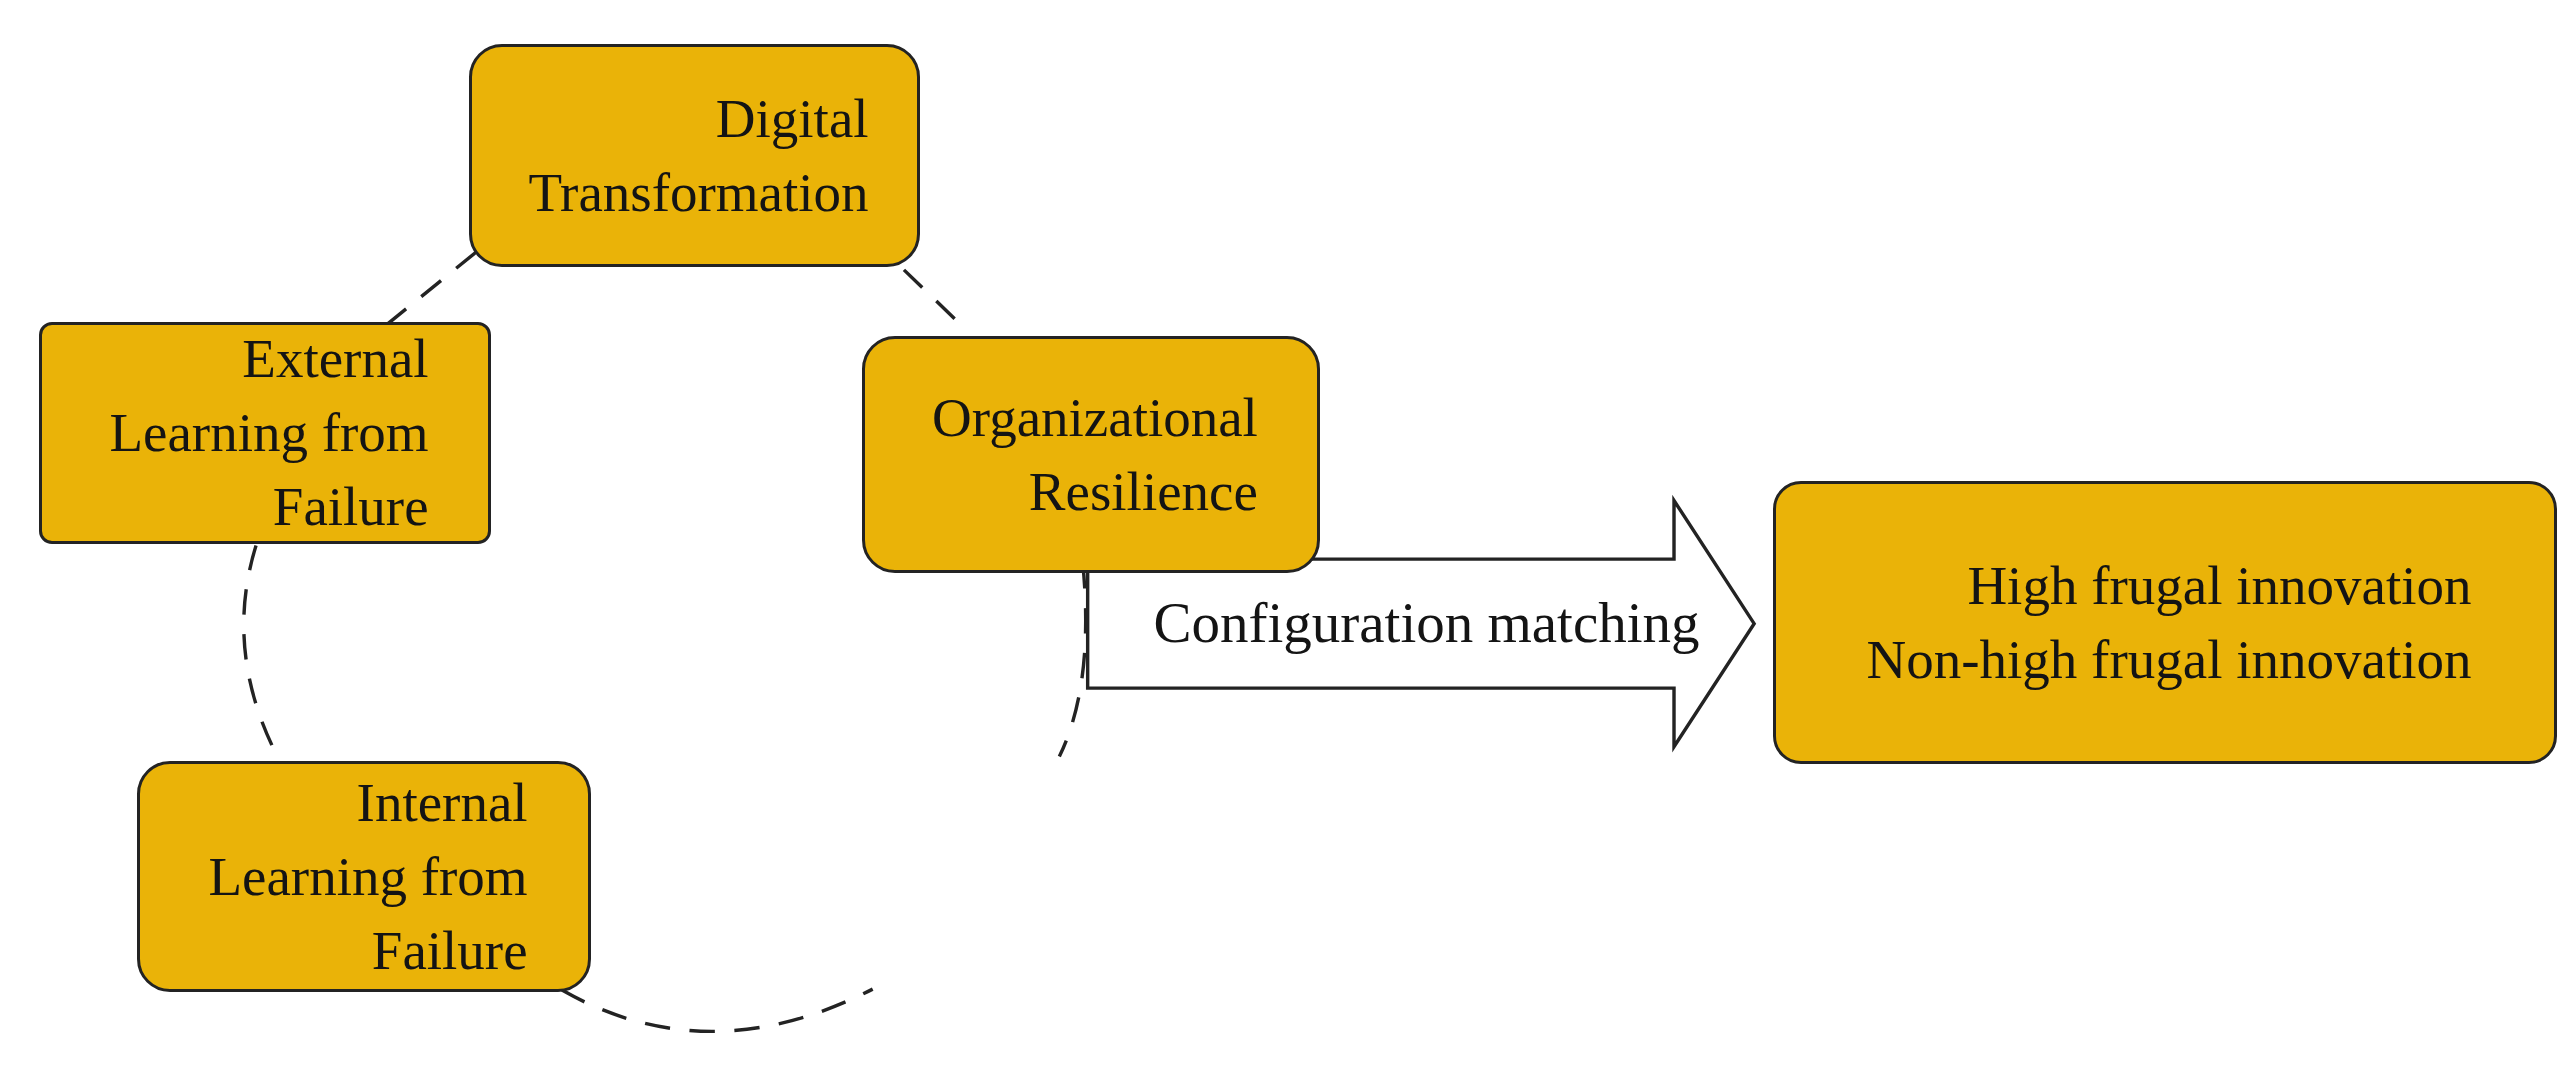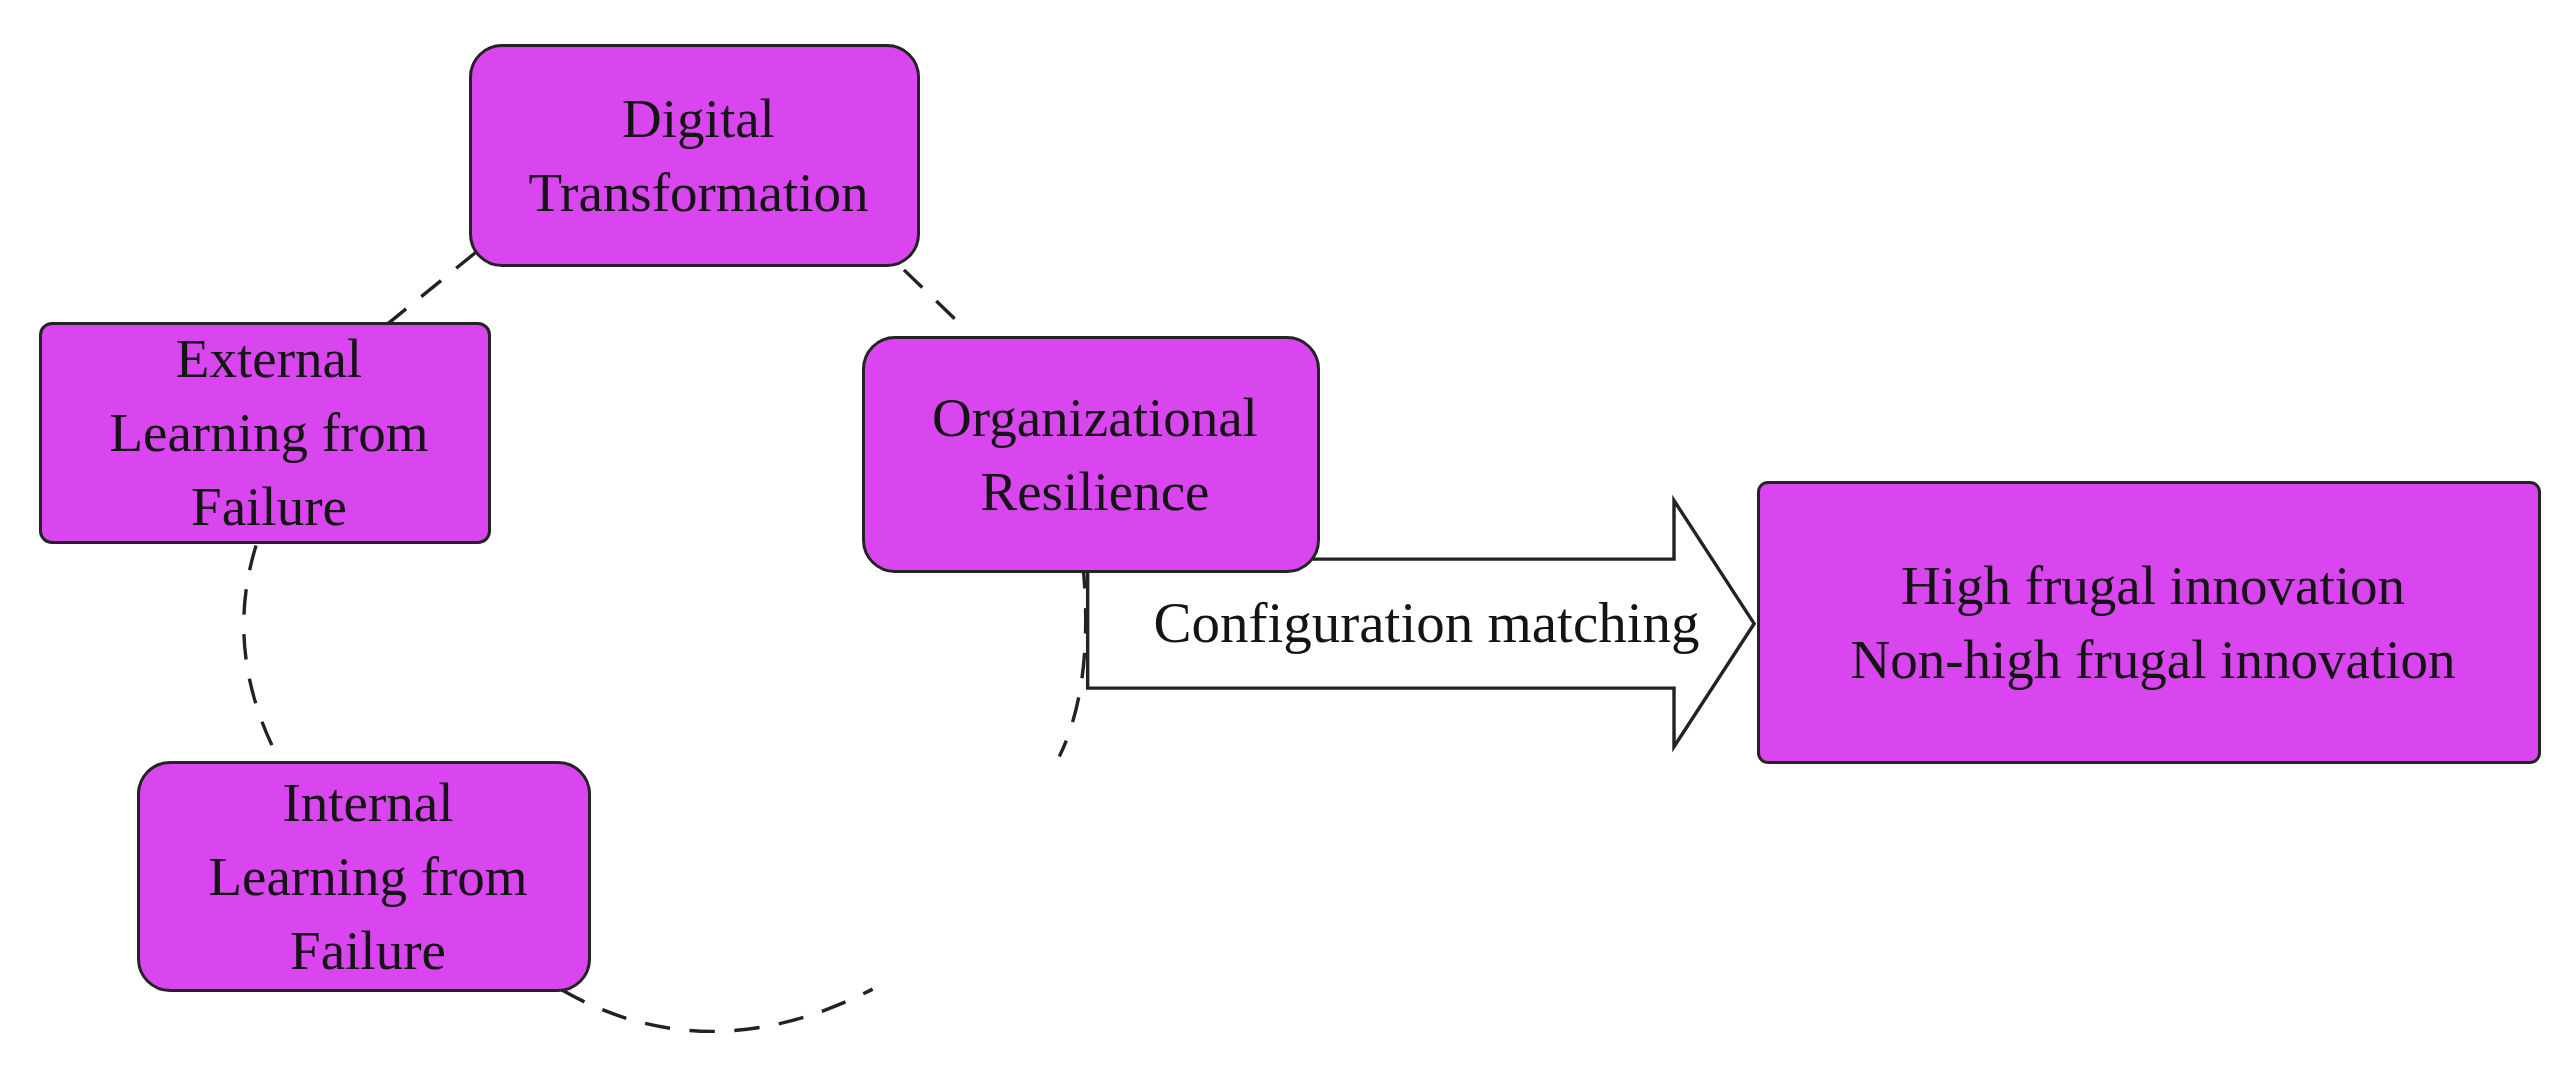--- a/index.html
+++ b/index.html
@@ -21,35 +21,36 @@
     left: 0;
     top: 0;
     width: 2576px;
     height: 1087px;
   }
   .node {
     position: absolute;
     box-sizing: border-box;
     border: 3.9px solid #232323;
     border-radius: 33px;
-    background: #d946ef;
+    background: #eab308;
     display: flex;
     align-items: center;
     justify-content: center;
-    text-align: center;
+    text-align: right;
     padding-left: 8px;
   }
   .node .node-label {
     white-space: pre-line;
     font-size: 55px;
     line-height: 74px;
     color: #141414;
   }
   .node.outcome {
-    border-radius: 11px;
+    border-radius: 28px;
+    margin-left: 16px;
   }
   .arrow-label {
     position: absolute;
     text-align: center;
     font-size: 57px;
     line-height: 68px;
     color: #141414;
     white-space: nowrap;
     font-family: Liberation Serif, serif;
   }

